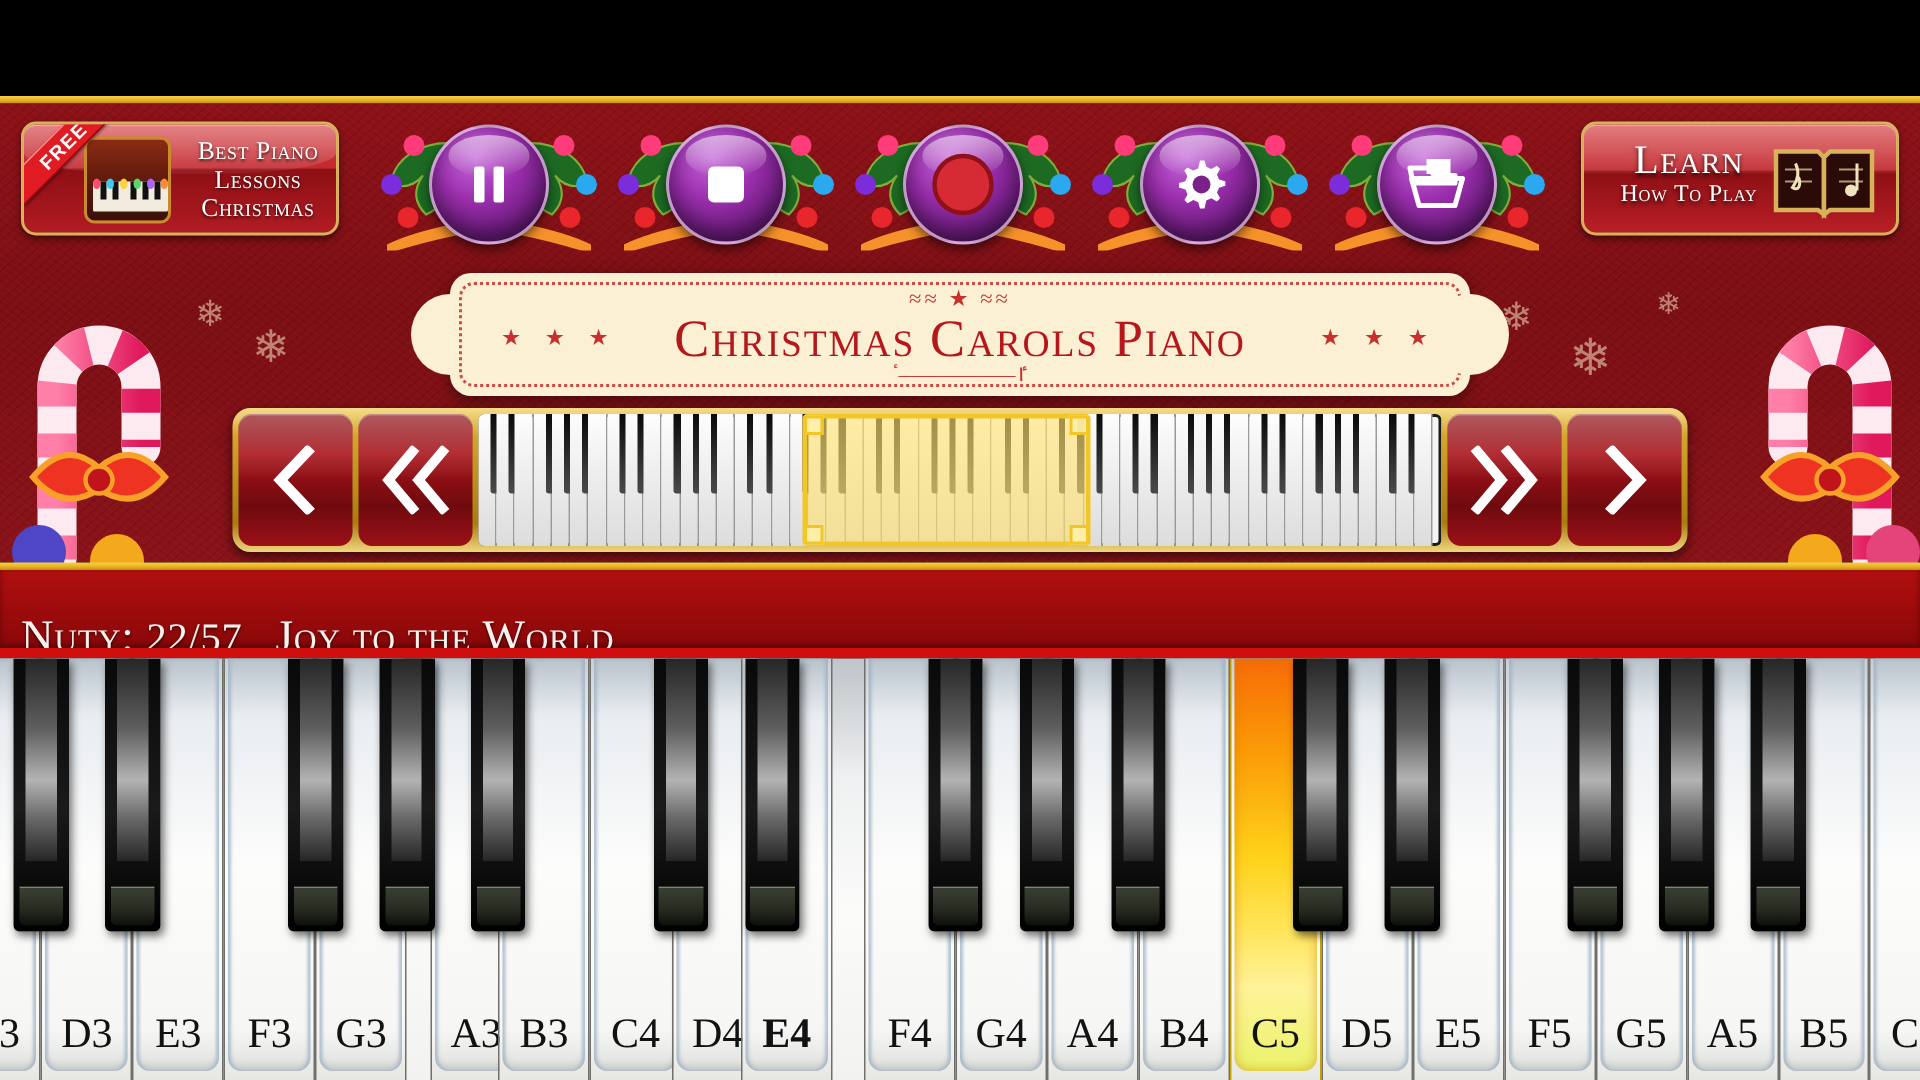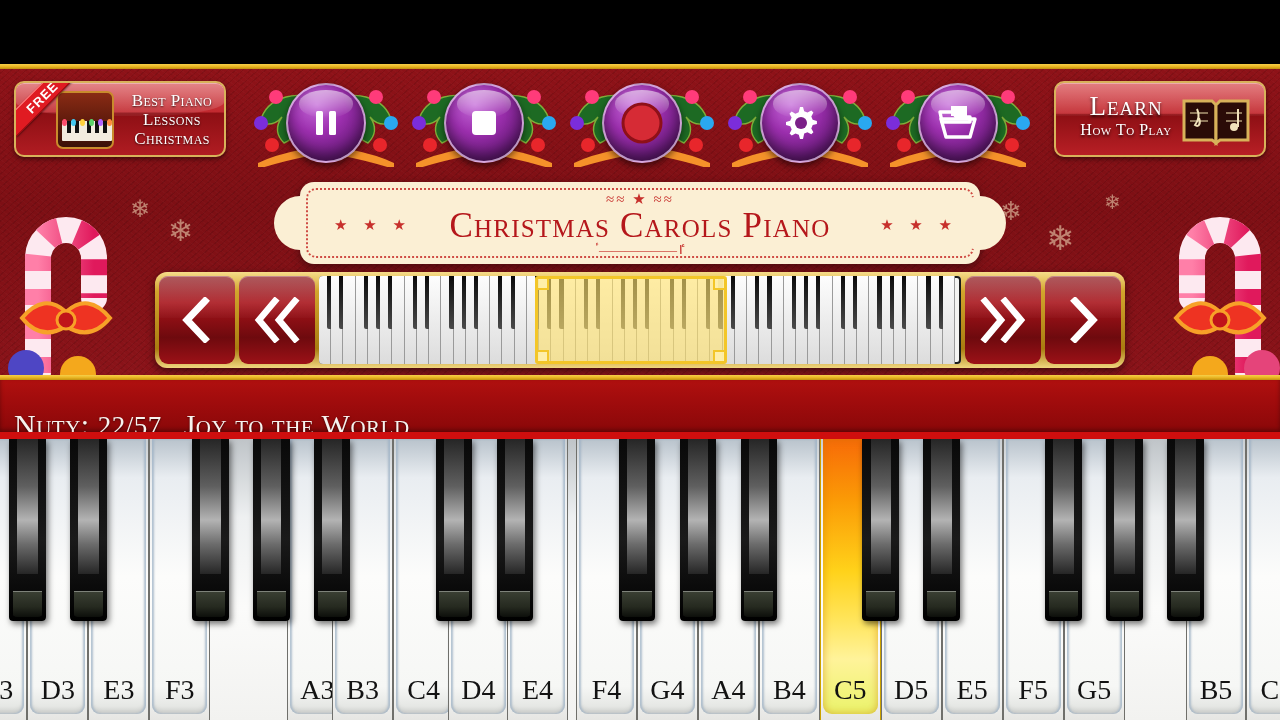--- a/index.html
+++ b/index.html
@@ -542,37 +542,41 @@
         <div class="lbl">D3</div>
       </div>
       <div class="wkey" style="left: 88.381px; width: 60.9524px;">
         <div class="inner"></div>
         <div class="lbl">E3</div>
       </div>
       <div class="wkey" style="left: 149.333px; width: 60.9524px;">
         <div class="inner"></div>
         <div class="lbl">F3</div>
       </div>
+      <div class="wkey" style="left: 210.286px; width: 60.9524px;">
+        <div class="inner"></div>
+        <div class="lbl">G3</div>
+      </div>
       <div class="wkey" style="left: 287px; width: 60.9524px;">
         <div class="inner"></div>
         <div class="lbl">A3</div>
       </div>
       <div class="wkey" style="left: 332.19px; width: 60.9524px;">
         <div class="inner"></div>
         <div class="lbl">B3</div>
       </div>
       <div class="wkey" style="left: 393.143px; width: 60.9524px; padding-left: 12px;">
         <div class="inner"></div>
         <div class="lbl">C4</div>
       </div>
       <div class="wkey" style="left: 448px; width: 60.9524px;">
         <div class="inner"></div>
         <div class="lbl">D4</div>
       </div>
-      <div class="wkey" style="left: 507px; width: 60.9524px;">
+      <div class="wkey" style="left: 494px; width: 60.9524px; font-weight: bold;">
         <div class="inner"></div>
         <div class="lbl">E4</div>
       </div>
       <div class="wkey" style="left: 576px; width: 60.9524px;">
         <div class="inner"></div>
         <div class="lbl">F4</div>
       </div>
       <div class="wkey" style="left: 636.952px; width: 60.9524px;">
         <div class="inner"></div>
         <div class="lbl">G4</div>
@@ -598,20 +602,24 @@
         <div class="lbl">E5</div>
       </div>
       <div class="wkey" style="left: 1002.67px; width: 60.9524px;">
         <div class="inner"></div>
         <div class="lbl">F5</div>
       </div>
       <div class="wkey" style="left: 1063.62px; width: 60.9524px;">
         <div class="inner"></div>
         <div class="lbl">G5</div>
       </div>
+      <div class="wkey" style="left: 1124.57px; width: 60.9524px;">
+        <div class="inner"></div>
+        <div class="lbl">A5</div>
+      </div>
       <div class="wkey" style="left: 1185.52px; width: 60.9524px;">
         <div class="inner"></div>
         <div class="lbl">B5</div>
       </div>
       <div class="wkey" style="left: 1246.48px; width: 60.9524px;">
         <div class="inner"></div>
         <div class="lbl">C6</div>
       </div>
       <div class="bkey" style="left: 9.14286px; width: 36.5714px;">
         <div class="face"></div>

